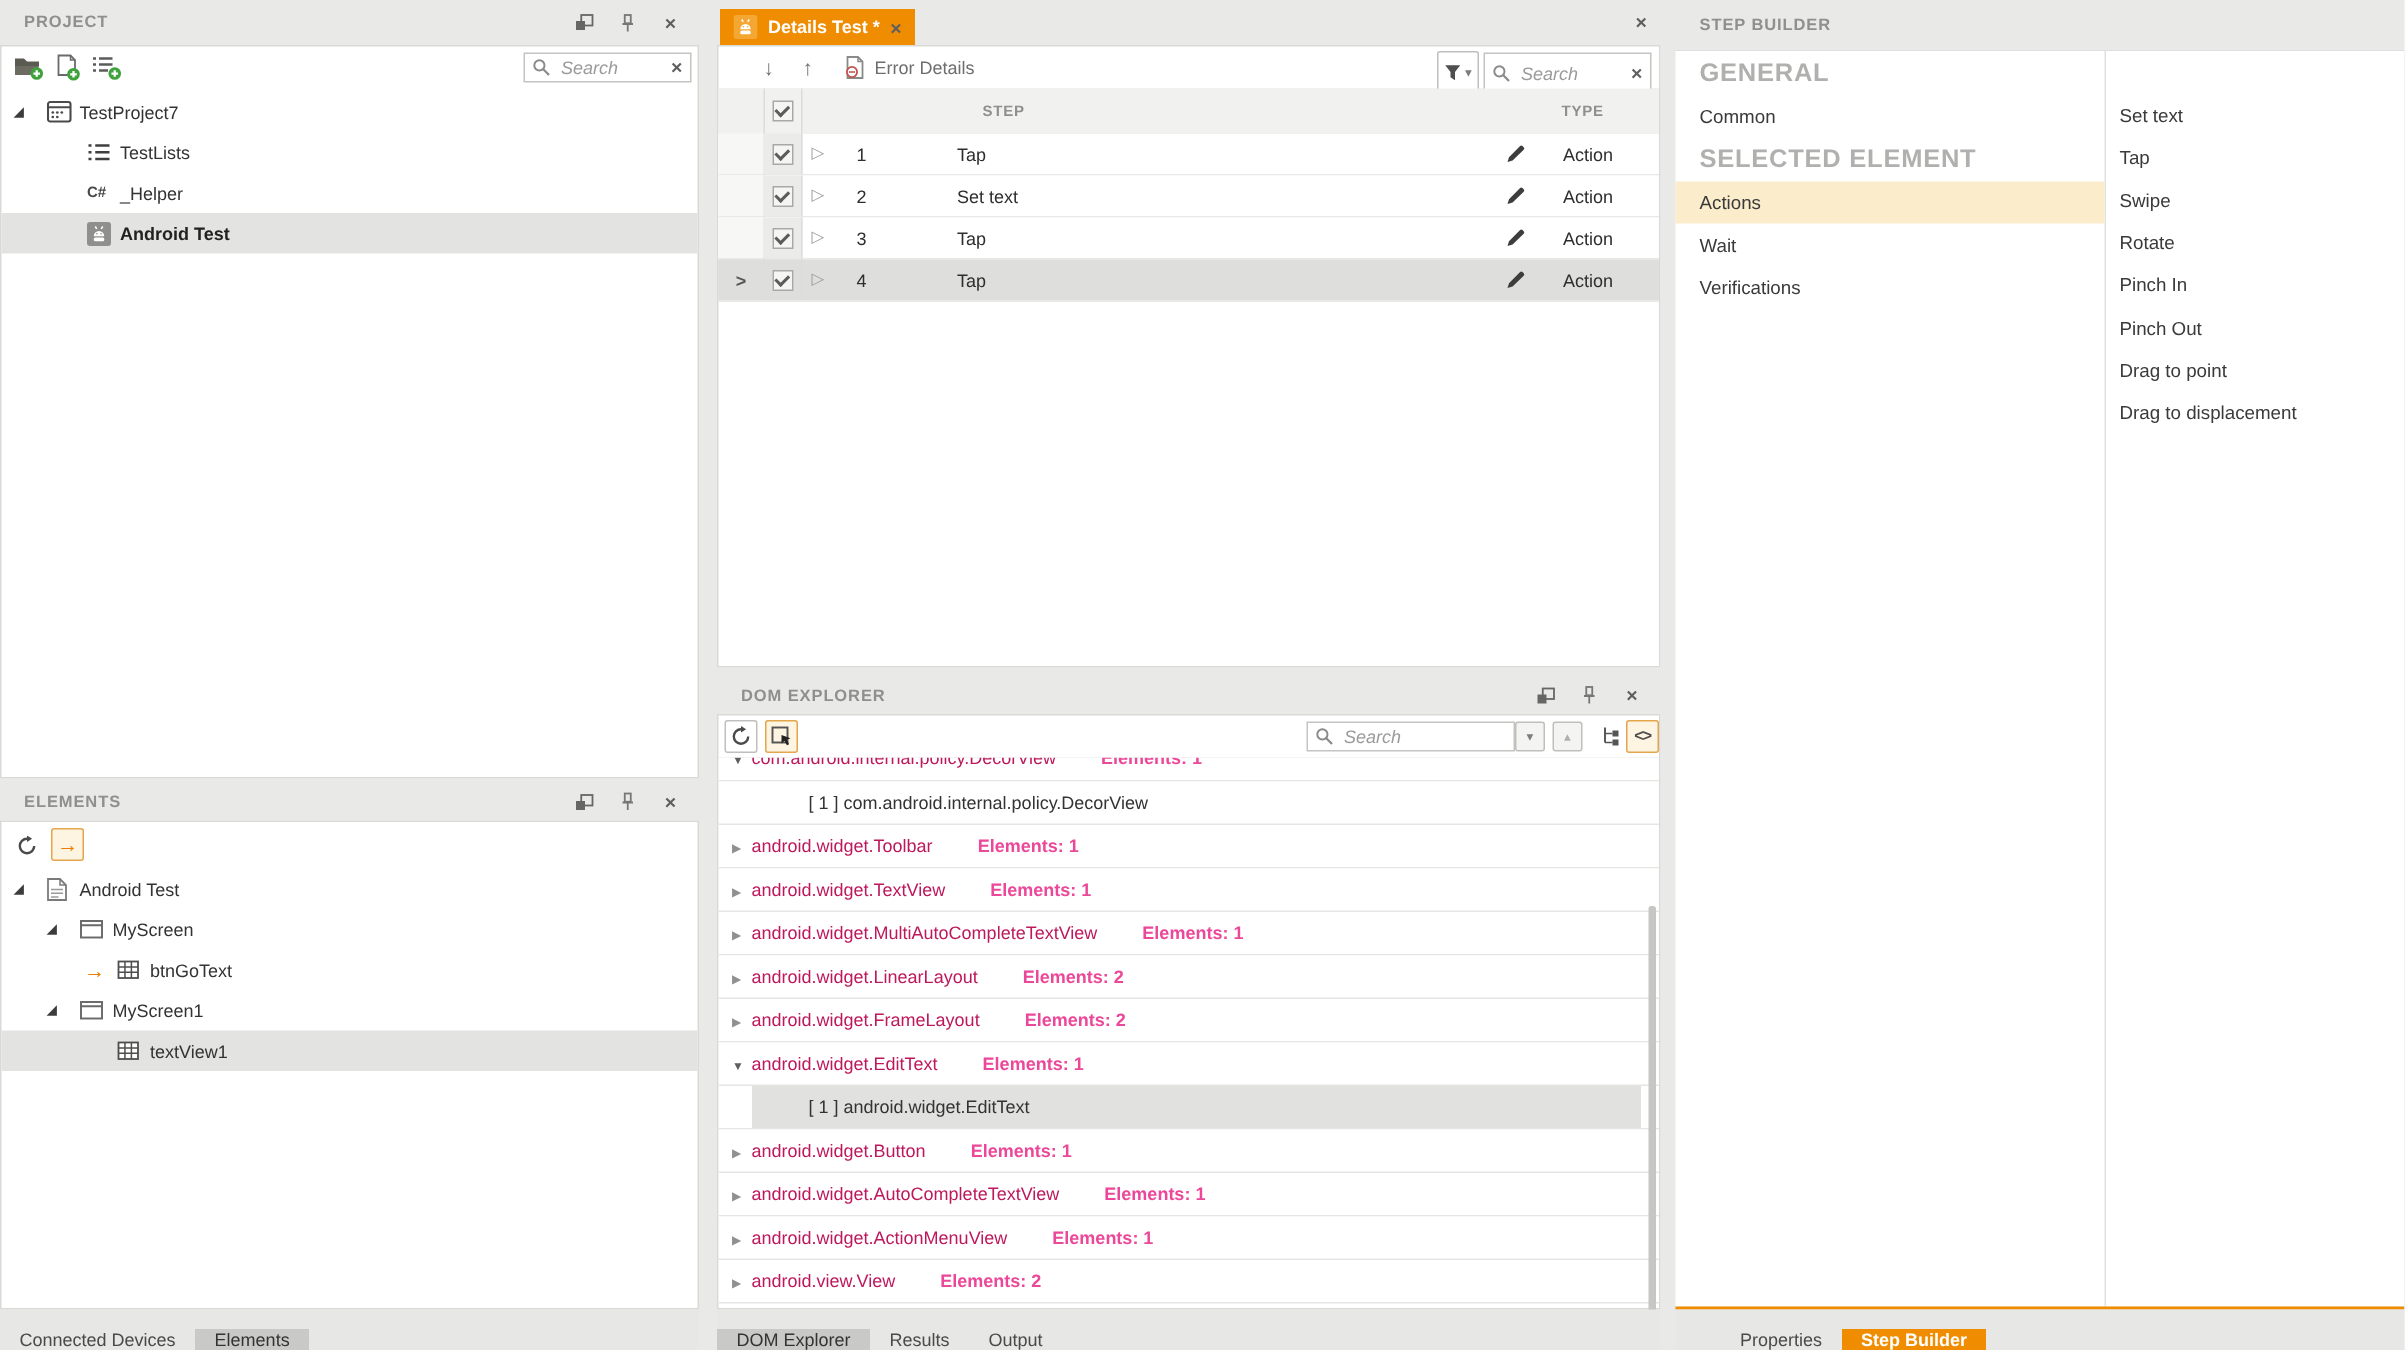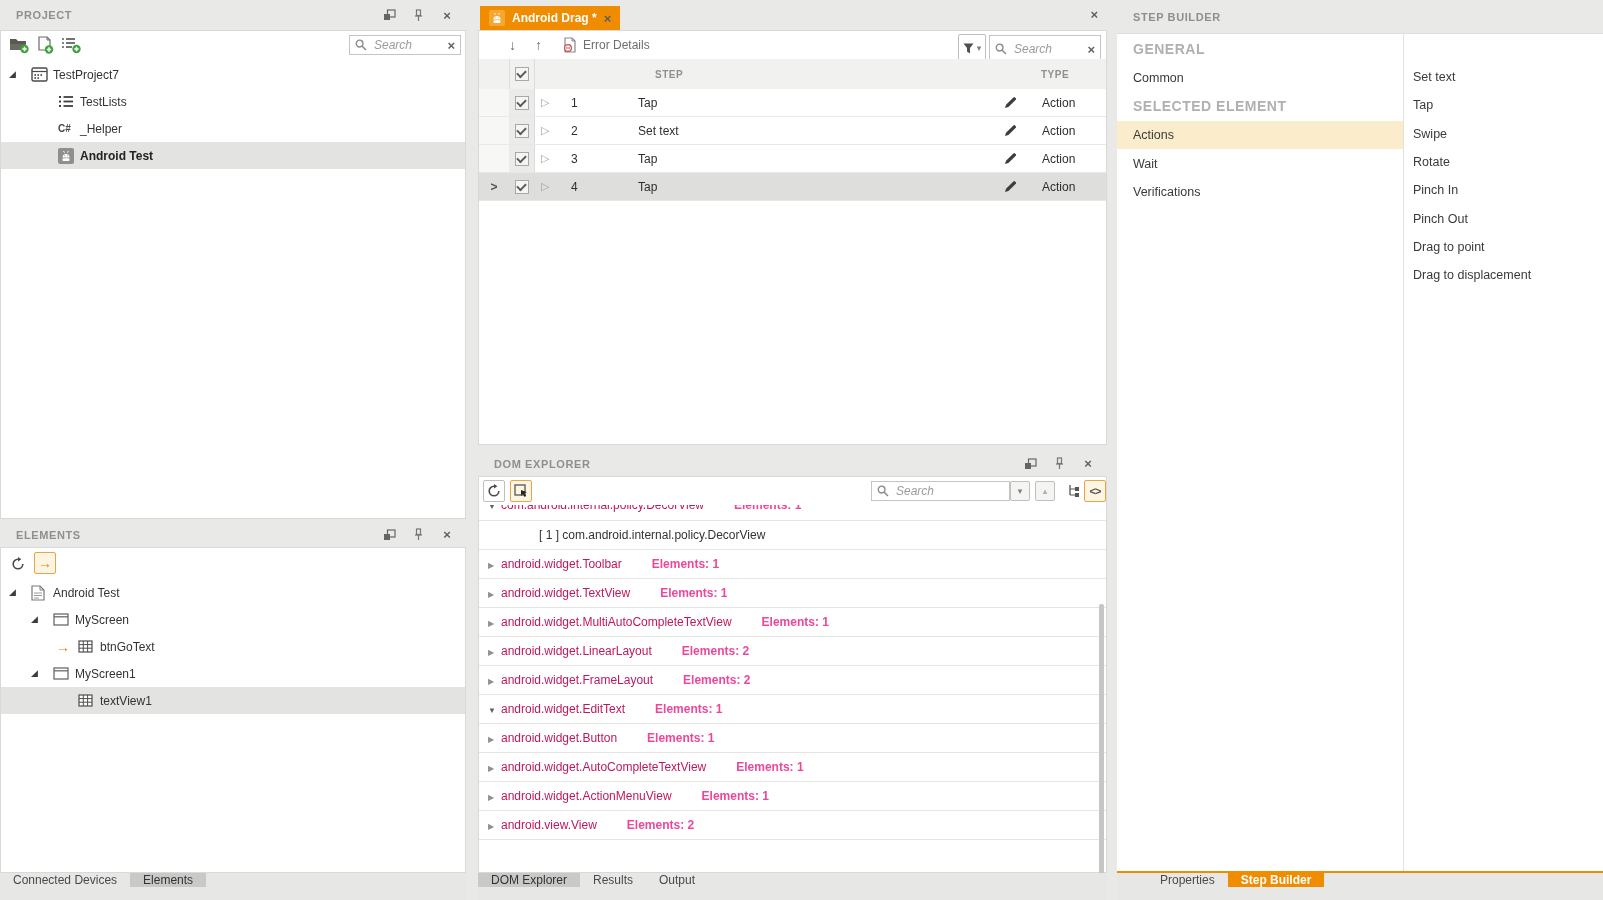--- a/index.html
+++ b/index.html
@@ -94,26 +94,26 @@
   .drow.sel{background:linear-gradient(90deg,#fff 0,#fff 22px,#e1e1df 22px,#e1e1df calc(100% - 12px),#fff calc(100% - 12px))}
   .drow.clip{height:15px;overflow:hidden}
   .drow.clip > *{transform:translateY(-8px)}
   .dx-scroll{position:absolute;right:2px;top:127px;width:5px;height:283px;background:#c6c6c4;border-radius:2px}
   
   #sb-panel{left:1117px;top:0;width:486px;height:871px}
   #sb-body{position:absolute;left:0;right:0;top:33px;bottom:0;background:#fff;border-top:1px solid #dedede}
   .sb-divider{position:absolute;left:286px;top:0;bottom:0;width:1px;background:#e2e2e0}
   .sb-nav{position:absolute;left:0;top:1px;width:286px}
   .sb-row{height:28.6px;display:flex;align-items:center;padding-left:16px;color:#3a3a3a;font-size:12.5px;cursor:pointer}
-  .sb-row.section{font-size:14px;font-weight:bold;color:#b0b0ae;letter-spacing:.5px;cursor:default}
+  .sb-row.section{font-size:17px;font-weight:bold;color:#b0b0ae;letter-spacing:.5px;cursor:default}
   .sb-row.sel{background:#fbeccb}
   .sb-actions{position:absolute;left:287px;right:0;top:29px}
   .sb-action{height:28.3px;display:flex;align-items:center;padding-left:9px;color:#3a3a3a;font-size:12.5px;cursor:pointer}
   
-  .bbar{position:absolute;top:873px;height:27px;background:#e7e7e5;display:flex;align-items:flex-start}
+  .bbar{position:absolute;top:873px;height:27px;background:#e7e7e5;display:flex;align-items:flex-end}
   .btab{display:flex;align-items:center;padding:0 13px;color:#4a4a4a;cursor:pointer;white-space:nowrap}
   .btab.active{background:#c9c9c7;color:#333}
   .btab.accent{background:#F08C00;color:#fff;font-weight:bold}
   .oline{position:absolute;left:1117px;top:871px;width:486px;height:2px;background:#F08C00}
 </style>
 </head>
 <body>
 
 <div id="app">
 
@@ -371,21 +371,21 @@
             <g stroke="#fff" stroke-width="1">
               <line x1="5.5" y1="3" x2="6.5" y2="4.6"></line>
               <line x1="10.5" y1="3" x2="9.5" y2="4.6"></line>
             </g>
             <path d="M4.5 9.5 a3.5 3.5 0 0 1 7 0 z" fill="#fff"></path>
             <circle cx="6.6" cy="7.8" r="0.55" fill="#F5A733"></circle>
             <circle cx="9.4" cy="7.8" r="0.55" fill="#F5A733"></circle>
             <rect x="4.5" y="10.3" width="7" height="2.6" rx="1" fill="#fff"></rect>
           </svg>
         </span>
-      <span class="doc-tab-label">Android Drag *</span>
+      <span class="doc-tab-label">Details Test *</span>
       <span class="xicon xw"><span class="xicon">×</span></span>
     </div>
     <span class="strip-close ic"><span class="xicon">×</span></span>
   </section>
 
   <section class="abs" id="steps-body">
     <div class="steps-toolbar">
       <span class="st-item" style="left:30px">
           <span class="arrow-glyph">↓</span>
         </span>
@@ -626,20 +626,25 @@
           <div class="drow">
             <span class="dex"><span class="tricol">▶</span></span>
             <span class="dlabel">android.widget.FrameLayout</span>
             <span class="dcount">Elements: 2</span>
           </div>
           <div class="drow">
             <span class="dex"><span class="triexp">▼</span></span>
             <span class="dlabel">android.widget.EditText</span>
             <span class="dcount">Elements: 1</span>
           </div>
+          <div class="drow sel child">
+
+            <span class="dlabel">[ 1 ] android.widget.EditText</span>
+
+          </div>
           <div class="drow">
             <span class="dex"><span class="tricol">▶</span></span>
             <span class="dlabel">android.widget.Button</span>
             <span class="dcount">Elements: 1</span>
           </div>
           <div class="drow">
             <span class="dex"><span class="tricol">▶</span></span>
             <span class="dlabel">android.widget.AutoCompleteTextView</span>
             <span class="dcount">Elements: 1</span>
           </div>

